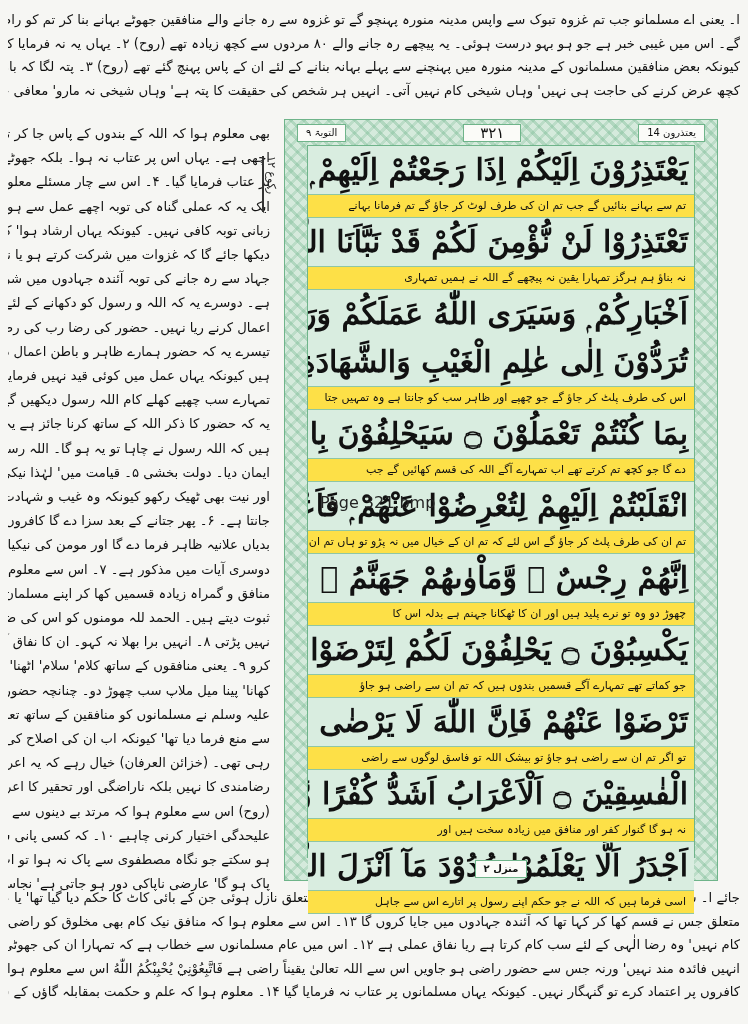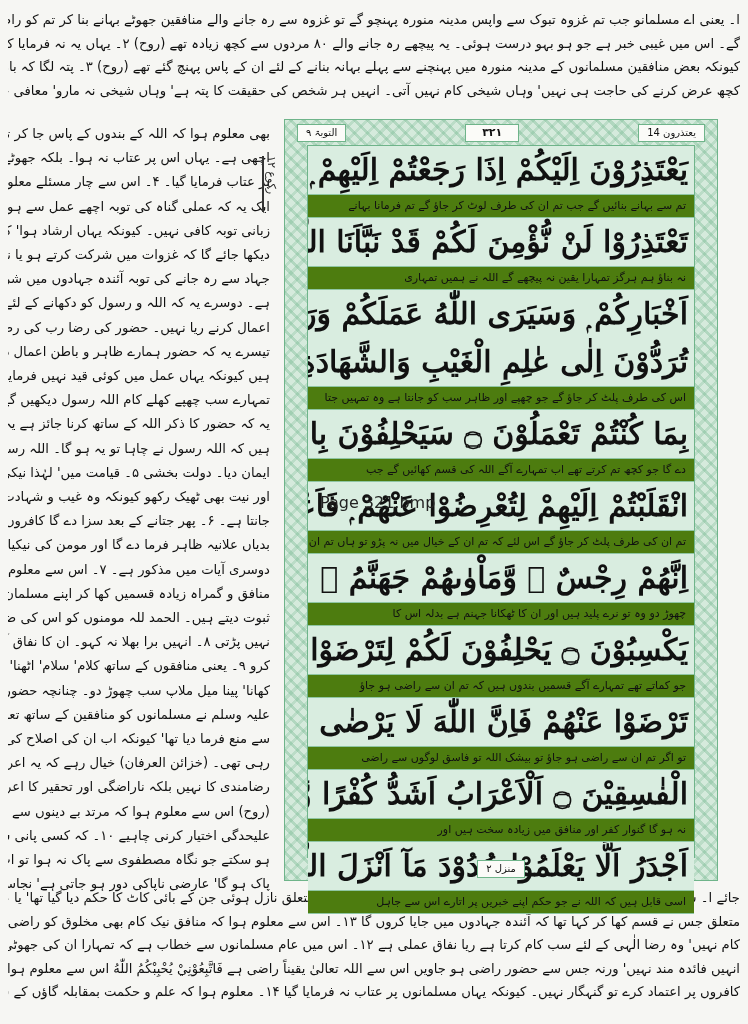--- a/index.html
+++ b/index.html
@@ -6,27 +6,27 @@
   body{width:748px;height:1024px;background:#f6f6f3;position:relative;overflow:hidden;font-family:"DejaVu Sans",sans-serif;color:#111;}
   .top-notes{position:absolute;left:8px;top:8px;width:732px;direction:rtl;text-align:justify;font-size:13.2px;line-height:23.5px;}
   .top-notes div{white-space:nowrap;overflow:hidden;}
   .side-notes{position:absolute;left:8px;top:122px;width:262px;direction:rtl;font-size:13.2px;line-height:24.2px;}
   .side-notes div{white-space:nowrap;overflow:hidden;text-align:justify;}
   .margin-mark{position:absolute;left:262px;top:156px;width:14px;height:56px;font-size:11px;writing-mode:vertical-rl;color:#222;border-left:2px solid #333;}
   .frame{position:absolute;left:284px;top:119px;width:434px;height:762px;background:#d5eadc;border:1px solid #6fb48a;box-sizing:border-box;}
   .frame::before{content:"";position:absolute;inset:0;background:repeating-linear-gradient(45deg,rgba(110,180,138,.35) 0 3px,transparent 3px 9px),repeating-linear-gradient(-45deg,rgba(110,180,138,.25) 0 3px,transparent 3px 9px);}
   .header{position:absolute;left:12px;top:3px;right:12px;height:20px;display:flex;justify-content:space-between;align-items:center;z-index:2;}
   .hbox{background:#fbfbf8;border:1px solid #6fb48a;font-size:10px;padding:0 8px;height:16px;line-height:16px;direction:rtl;}
-  .hbox.num{font-size:11px;font-weight:bold;padding:0 16px;}
+  .hbox.num{font-size:15px;font-weight:normal;padding:0 16px;}
   .inner{position:absolute;left:22px;top:25px;right:22px;bottom:22px;background:#fbfbf8;border:1px solid #6fb48a;z-index:2;}
   .line{direction:rtl;text-align:justify;}
   .ar{font-family:"DejaVu Serif",serif;font-size:30px;font-weight:bold;height:48px;line-height:48px;padding:0 6px;white-space:nowrap;overflow:hidden;background:#d9ede0;}
-  .ur{font-size:11px;height:22px;line-height:22px;padding:0 8px;white-space:nowrap;overflow:hidden;background:#4d7c0f;border-top:1px solid #8fc6a3;border-bottom:1px solid #8fc6a3;}
+  .ur{font-size:11px;height:22px;line-height:22px;padding:0 8px;white-space:nowrap;overflow:hidden;background:#fde047;border-top:1px solid #8fc6a3;border-bottom:1px solid #8fc6a3;}
   .footer{position:absolute;left:0;right:0;bottom:2px;display:flex;justify-content:center;z-index:2;}
-  .footer .hbox{font-size:10px;}
+  .footer .hbox{font-size:10px;font-weight:bold;}
   .watermark{position:absolute;left:320px;top:493px;font-size:16px;color:#222;z-index:3;}
   .bottom-notes{position:absolute;left:8px;top:886px;width:732px;direction:rtl;text-align:justify;font-size:13.2px;line-height:23.5px;}
   .bottom-notes div{white-space:nowrap;overflow:hidden;}
 </style>
 </head>
 <body>
 
 <div class="top-notes">
   <div>ا۔ یعنی اے مسلمانو جب تم غزوہ تبوک سے واپس مدینہ منورہ پہنچو گے تو غزوہ سے رہ جانے والے منافقین جھوٹے بہانے بنا کر تم کو راضی کرنے کی کوشش کریں</div>
   <div>گے۔ اس میں غیبی خبر ہے جو ہو بہو درست ہوئی۔ یہ پیچھے رہ جانے والے ۸۰ مردوں سے کچھ زیادہ تھے (روح) ۲۔ یہاں یہ نہ فرمایا کہ جب تم مدینہ لوٹ کر جاؤ گے</div>
@@ -92,21 +92,21 @@
     <div class="line ur">تم ان کی طرف پلٹ کر جاؤ گے اس لئے کہ تم ان کے خیال میں نہ پڑو تو ہاں تم ان کا خیال</div>
     <div class="line ar">اِنَّهُمْ رِجْسٌ ۡ وَّمَاْوٰىهُمْ جَهَنَّمُ ۚ جَزَاۗءًۢ بِمَا كَانُوْا</div>
     <div class="line ur">چھوڑ دو وہ تو نرے پلید ہیں اور ان کا ٹھکانا جہنم ہے بدلہ اس کا</div>
     <div class="line ar">يَكْسِبُوْنَ ۝ يَحْلِفُوْنَ لَكُمْ لِتَرْضَوْا عَنْهُمْ ۚ فَاِنْ</div>
     <div class="line ur">جو کماتے تھے تمہارے آگے قسمیں بندوں ہیں کہ تم ان سے راضی ہو جاؤ</div>
     <div class="line ar">تَرْضَوْا عَنْهُمْ فَاِنَّ اللّٰهَ لَا يَرْضٰى عَنِ الْقَوْمِ</div>
     <div class="line ur">تو اگر تم ان سے راضی ہو جاؤ تو بیشک اللہ تو فاسق لوگوں سے راضی</div>
     <div class="line ar">الْفٰسِقِيْنَ ۝ اَلْاَعْرَابُ اَشَدُّ كُفْرًا وَّنِفَاقًا وَّ</div>
     <div class="line ur">نہ ہو گا گنوار کفر اور منافق میں زیادہ سخت ہیں اور</div>
     <div class="line ar">اَجْدَرُ اَلَّا يَعْلَمُوْا حُدُوْدَ مَآ اَنْزَلَ اللّٰهُ عَلٰي</div>
-    <div class="line ur">اسی قابل ہیں کہ اللہ نے جو حکم اپنے خبریں پر اتارے اس سے جاہل</div>
+    <div class="line ur">اسی فرما ہیں کہ اللہ نے جو حکم اپنے رسول پر اتارے اس سے جاہل</div>
   </div>
 
   <div class="footer">
     <span class="hbox">منزل ۲</span>
   </div>
 </div>
 
 <div class="watermark">Page 321.bmp</div>
 
 <div class="bottom-notes">

